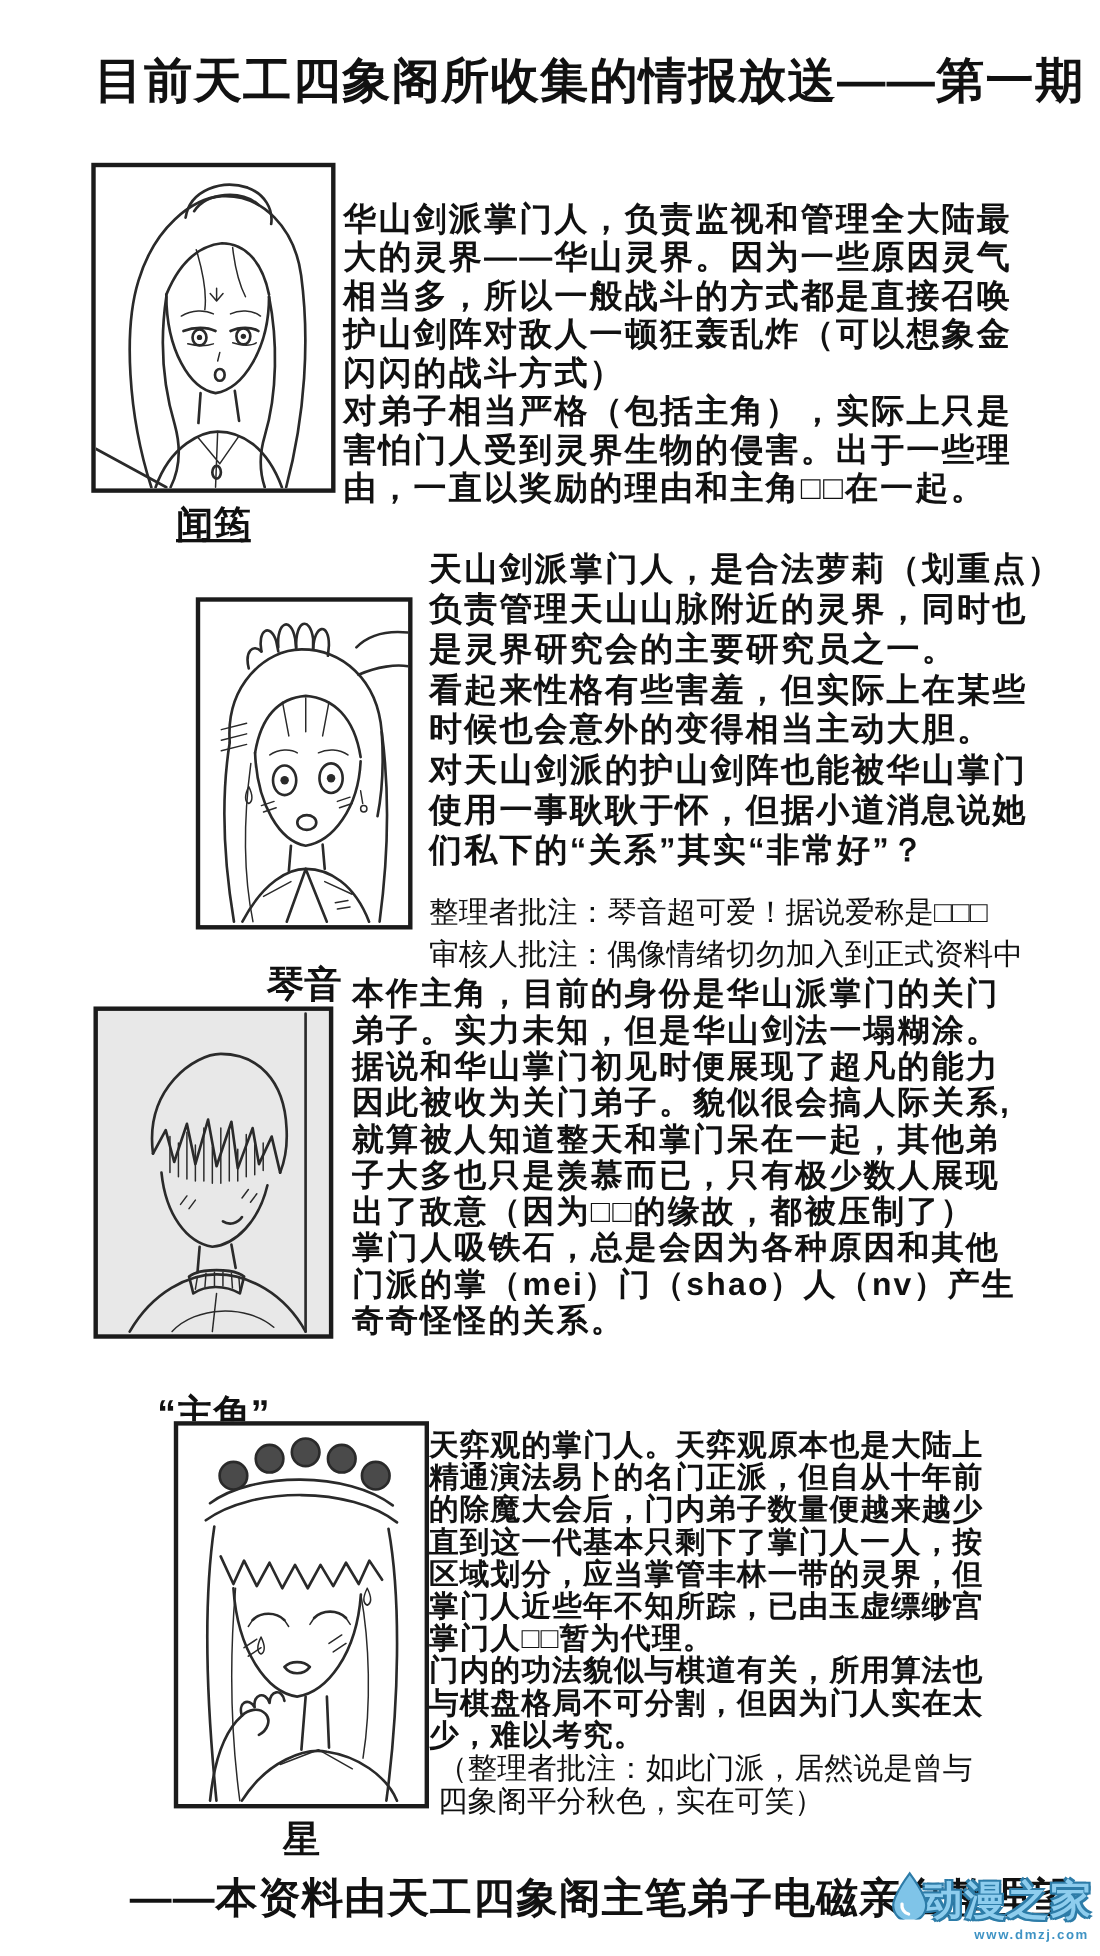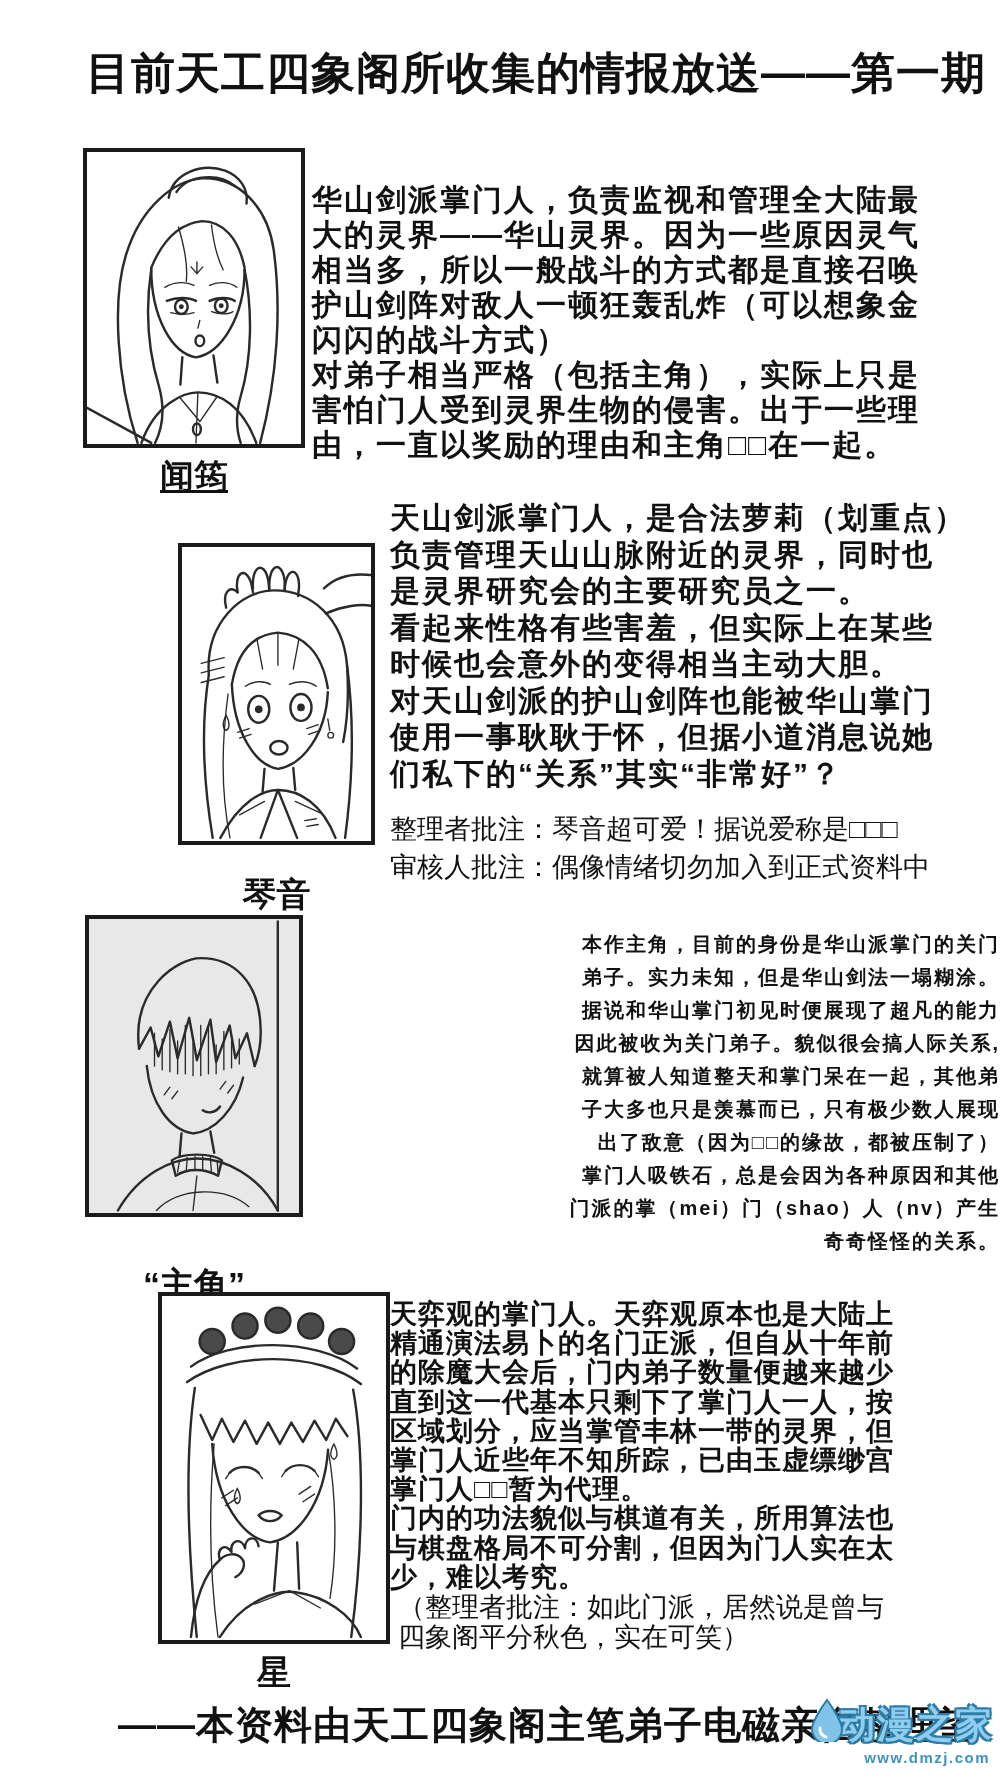--- a/index.html
+++ b/index.html
@@ -21,37 +21,37 @@
   .name1{left:83px;top:454px;width:222px;text-decoration:underline;}
   .text1{left:312px;top:182px;width:690px;font-size:30px;line-height:35px;letter-spacing:2px;}
 
   .frame2{left:178px;top:543px;width:197px;height:302px;}
   .name2{left:178px;top:872px;width:197px;}
   .text2{left:390px;top:500px;width:610px;font-size:30px;line-height:36.5px;letter-spacing:2px;}
   .anno2{left:390px;top:810px;width:612px;font-size:27px;line-height:38px;}
 
   .frame3{left:85px;top:915px;width:218px;height:302px;background:#e8e8e8;}
   .name3{left:60px;top:1262px;width:268px;}
-  .text3{left:320px;top:928px;width:680px;font-size:20px;line-height:33px;letter-spacing:2px;text-align:right;}
+  .text3{left:320px;top:888px;width:680px;font-size:29px;line-height:33px;letter-spacing:2px;}
 
   .frame4{left:158px;top:1292px;width:232px;height:352px;}
   .name4{left:158px;top:1650px;width:232px;}
   .text4{left:390px;top:1300px;width:612px;font-size:27px;line-height:29.2px;letter-spacing:1px;}
   .anno4{left:398px;top:1592px;width:608px;font-size:27px;line-height:30px;}
 
   .credit{position:absolute;left:118px;top:1700px;width:880px;font-size:38px;font-weight:bold;
     letter-spacing:1px;white-space:nowrap;}
 
   .watermark{position:absolute;right:6px;bottom:12px;text-align:right;}
   .wm-row{display:flex;align-items:center;justify-content:flex-end;}
   .wm-brand{
     font-size:37px;font-weight:bold;color:#8ecdee;letter-spacing:2px;line-height:1;
     text-shadow:-2px -2px 0 #2d7ca8,2px -2px 0 #2d7ca8,-2px 2px 0 #2d7ca8,2px 2px 0 #2d7ca8,0 2px 0 #2d7ca8;
   }
-  .wm-url{font-size:15px;color:#3f93c4;font-weight:bold;letter-spacing:1.5px;margin-top:3px;margin-right:4px;}
+  .wm-url{font-size:12px;color:#3f93c4;font-weight:bold;letter-spacing:1.5px;margin-top:3px;margin-right:4px;}
   .wm-drop{margin-right:-6px;position:relative;top:-4px;}
 
   .art path,.art ellipse,.art circle,.art line{fill:none;stroke:#2a2a2a;stroke-width:2.5;stroke-linecap:round;stroke-linejoin:round;}
   .art .thin{stroke-width:1.4;}
   .art .fillDark{fill:#2a2a2a;stroke:none;}
   .art .fillGray{fill:#4a4a4a;stroke:#2a2a2a;}
 </style>
 </head>
 <body>
 

